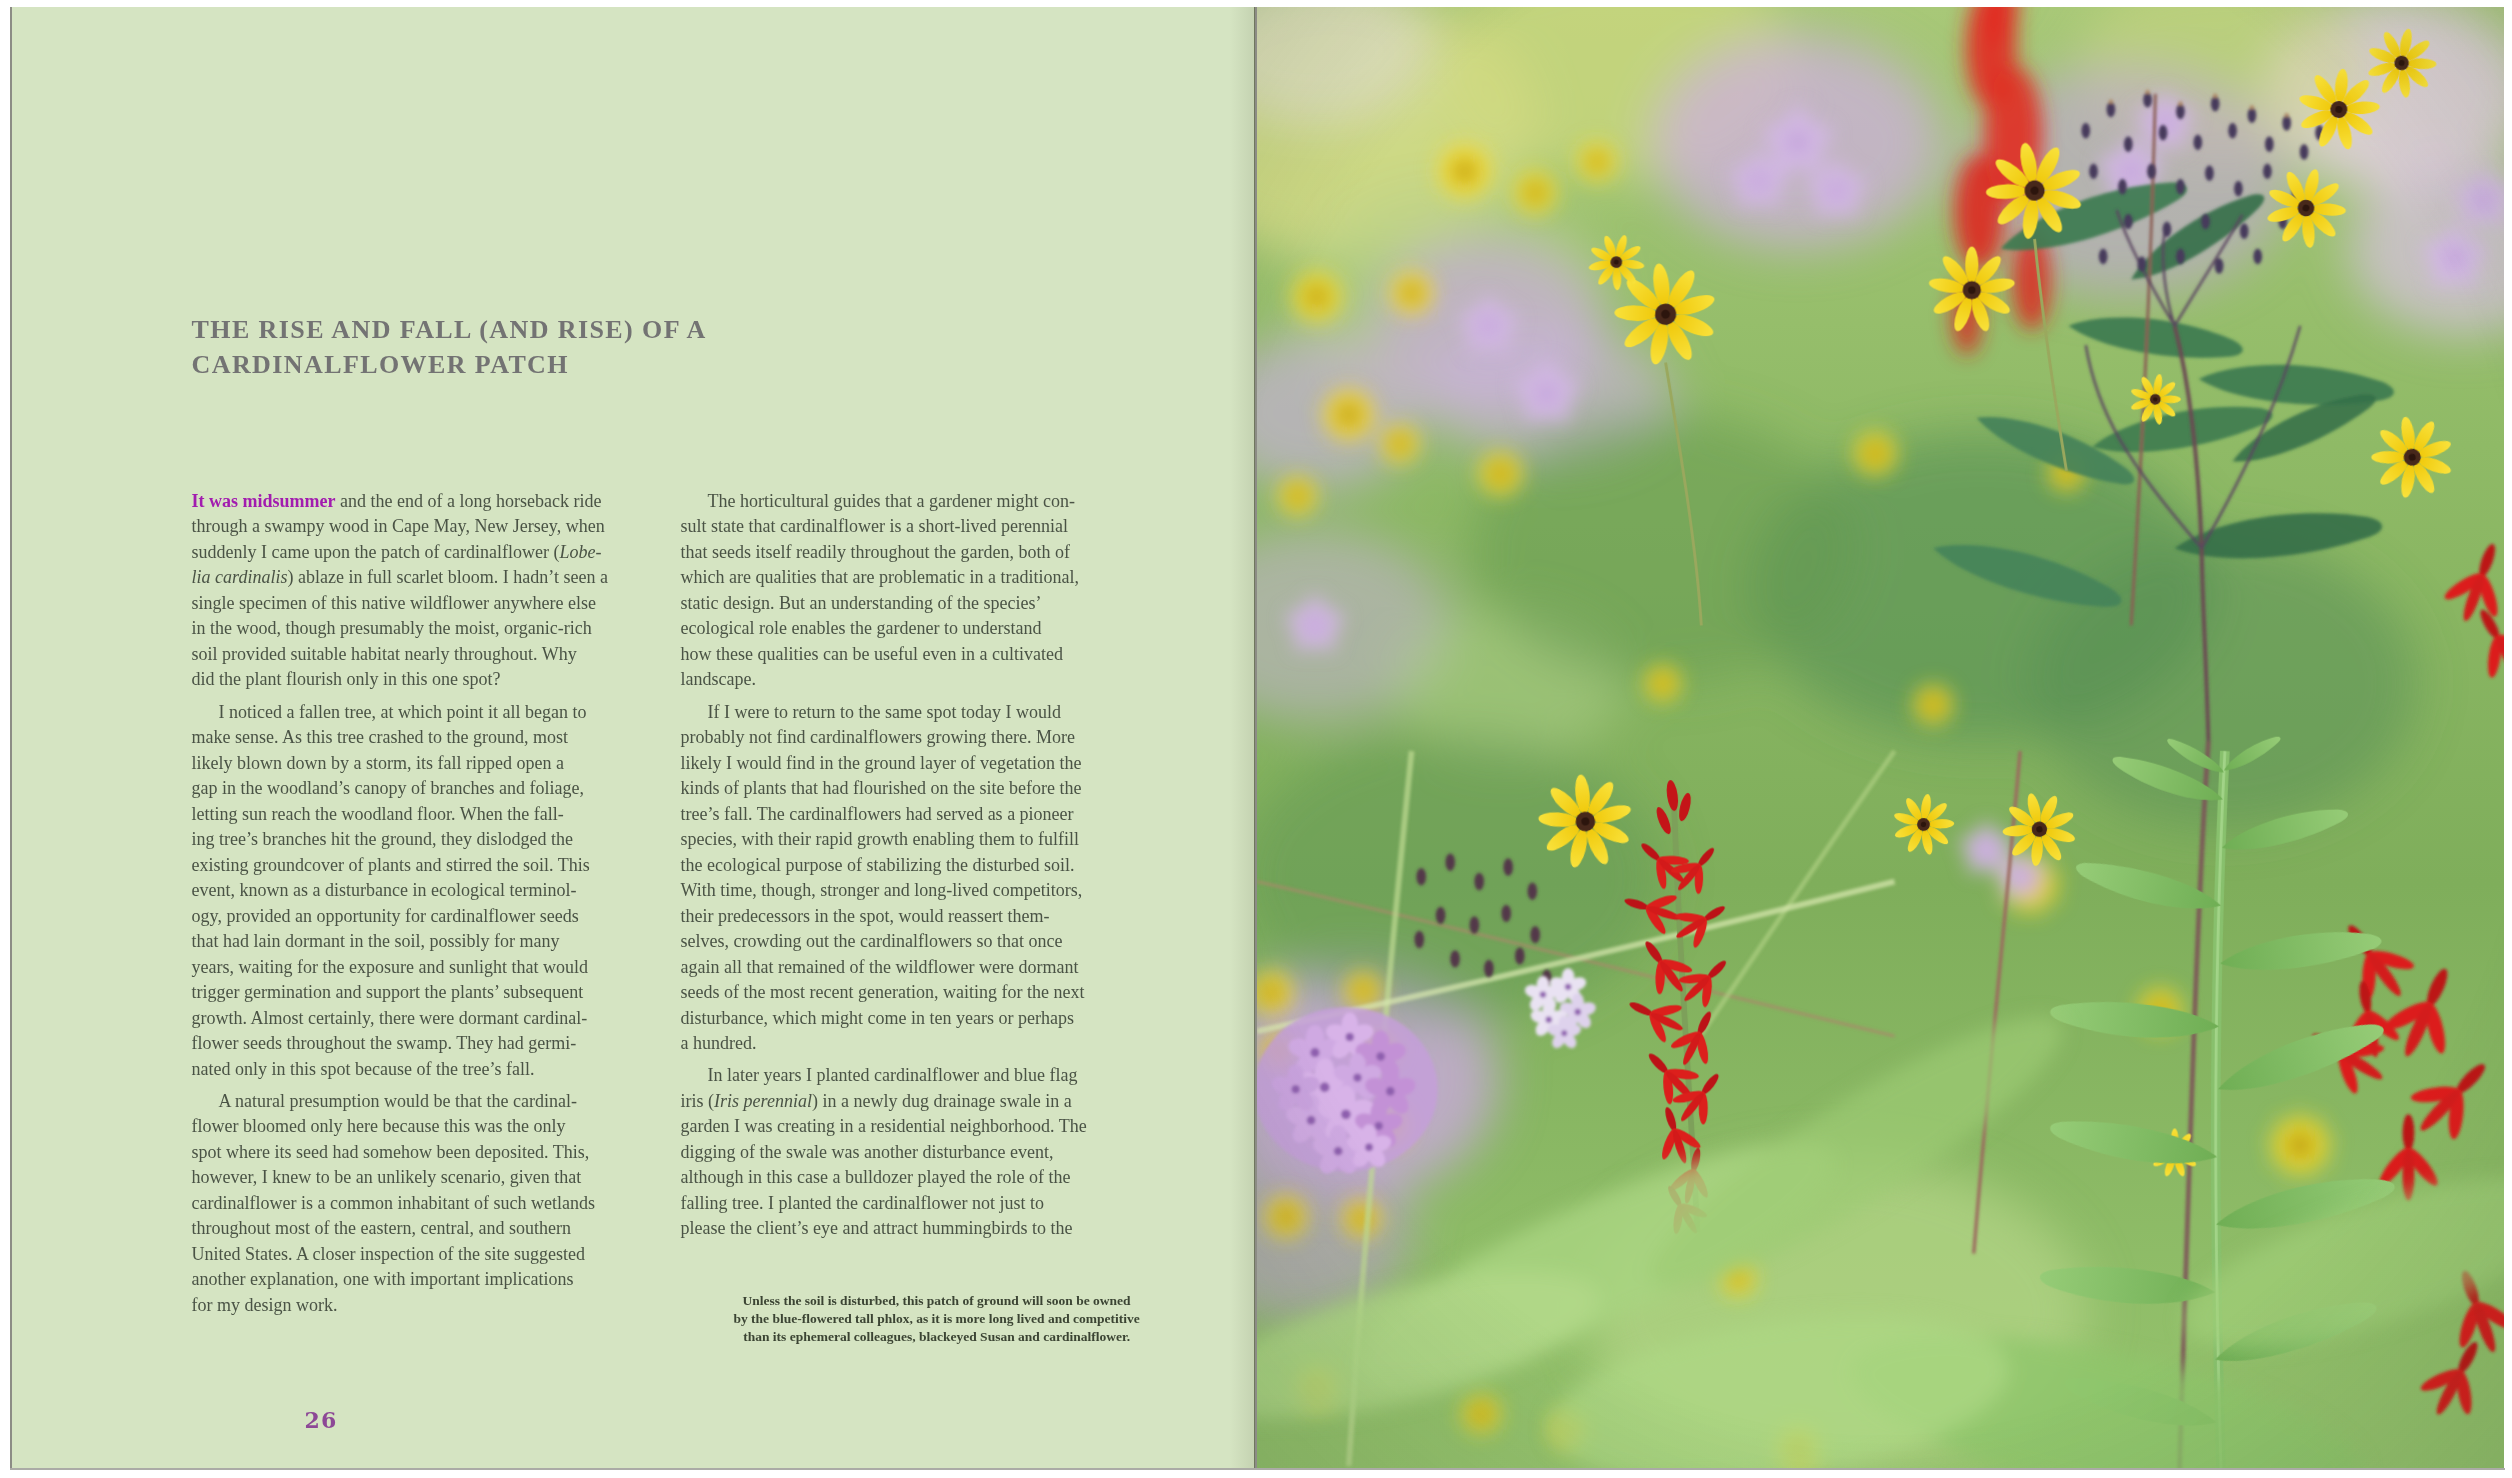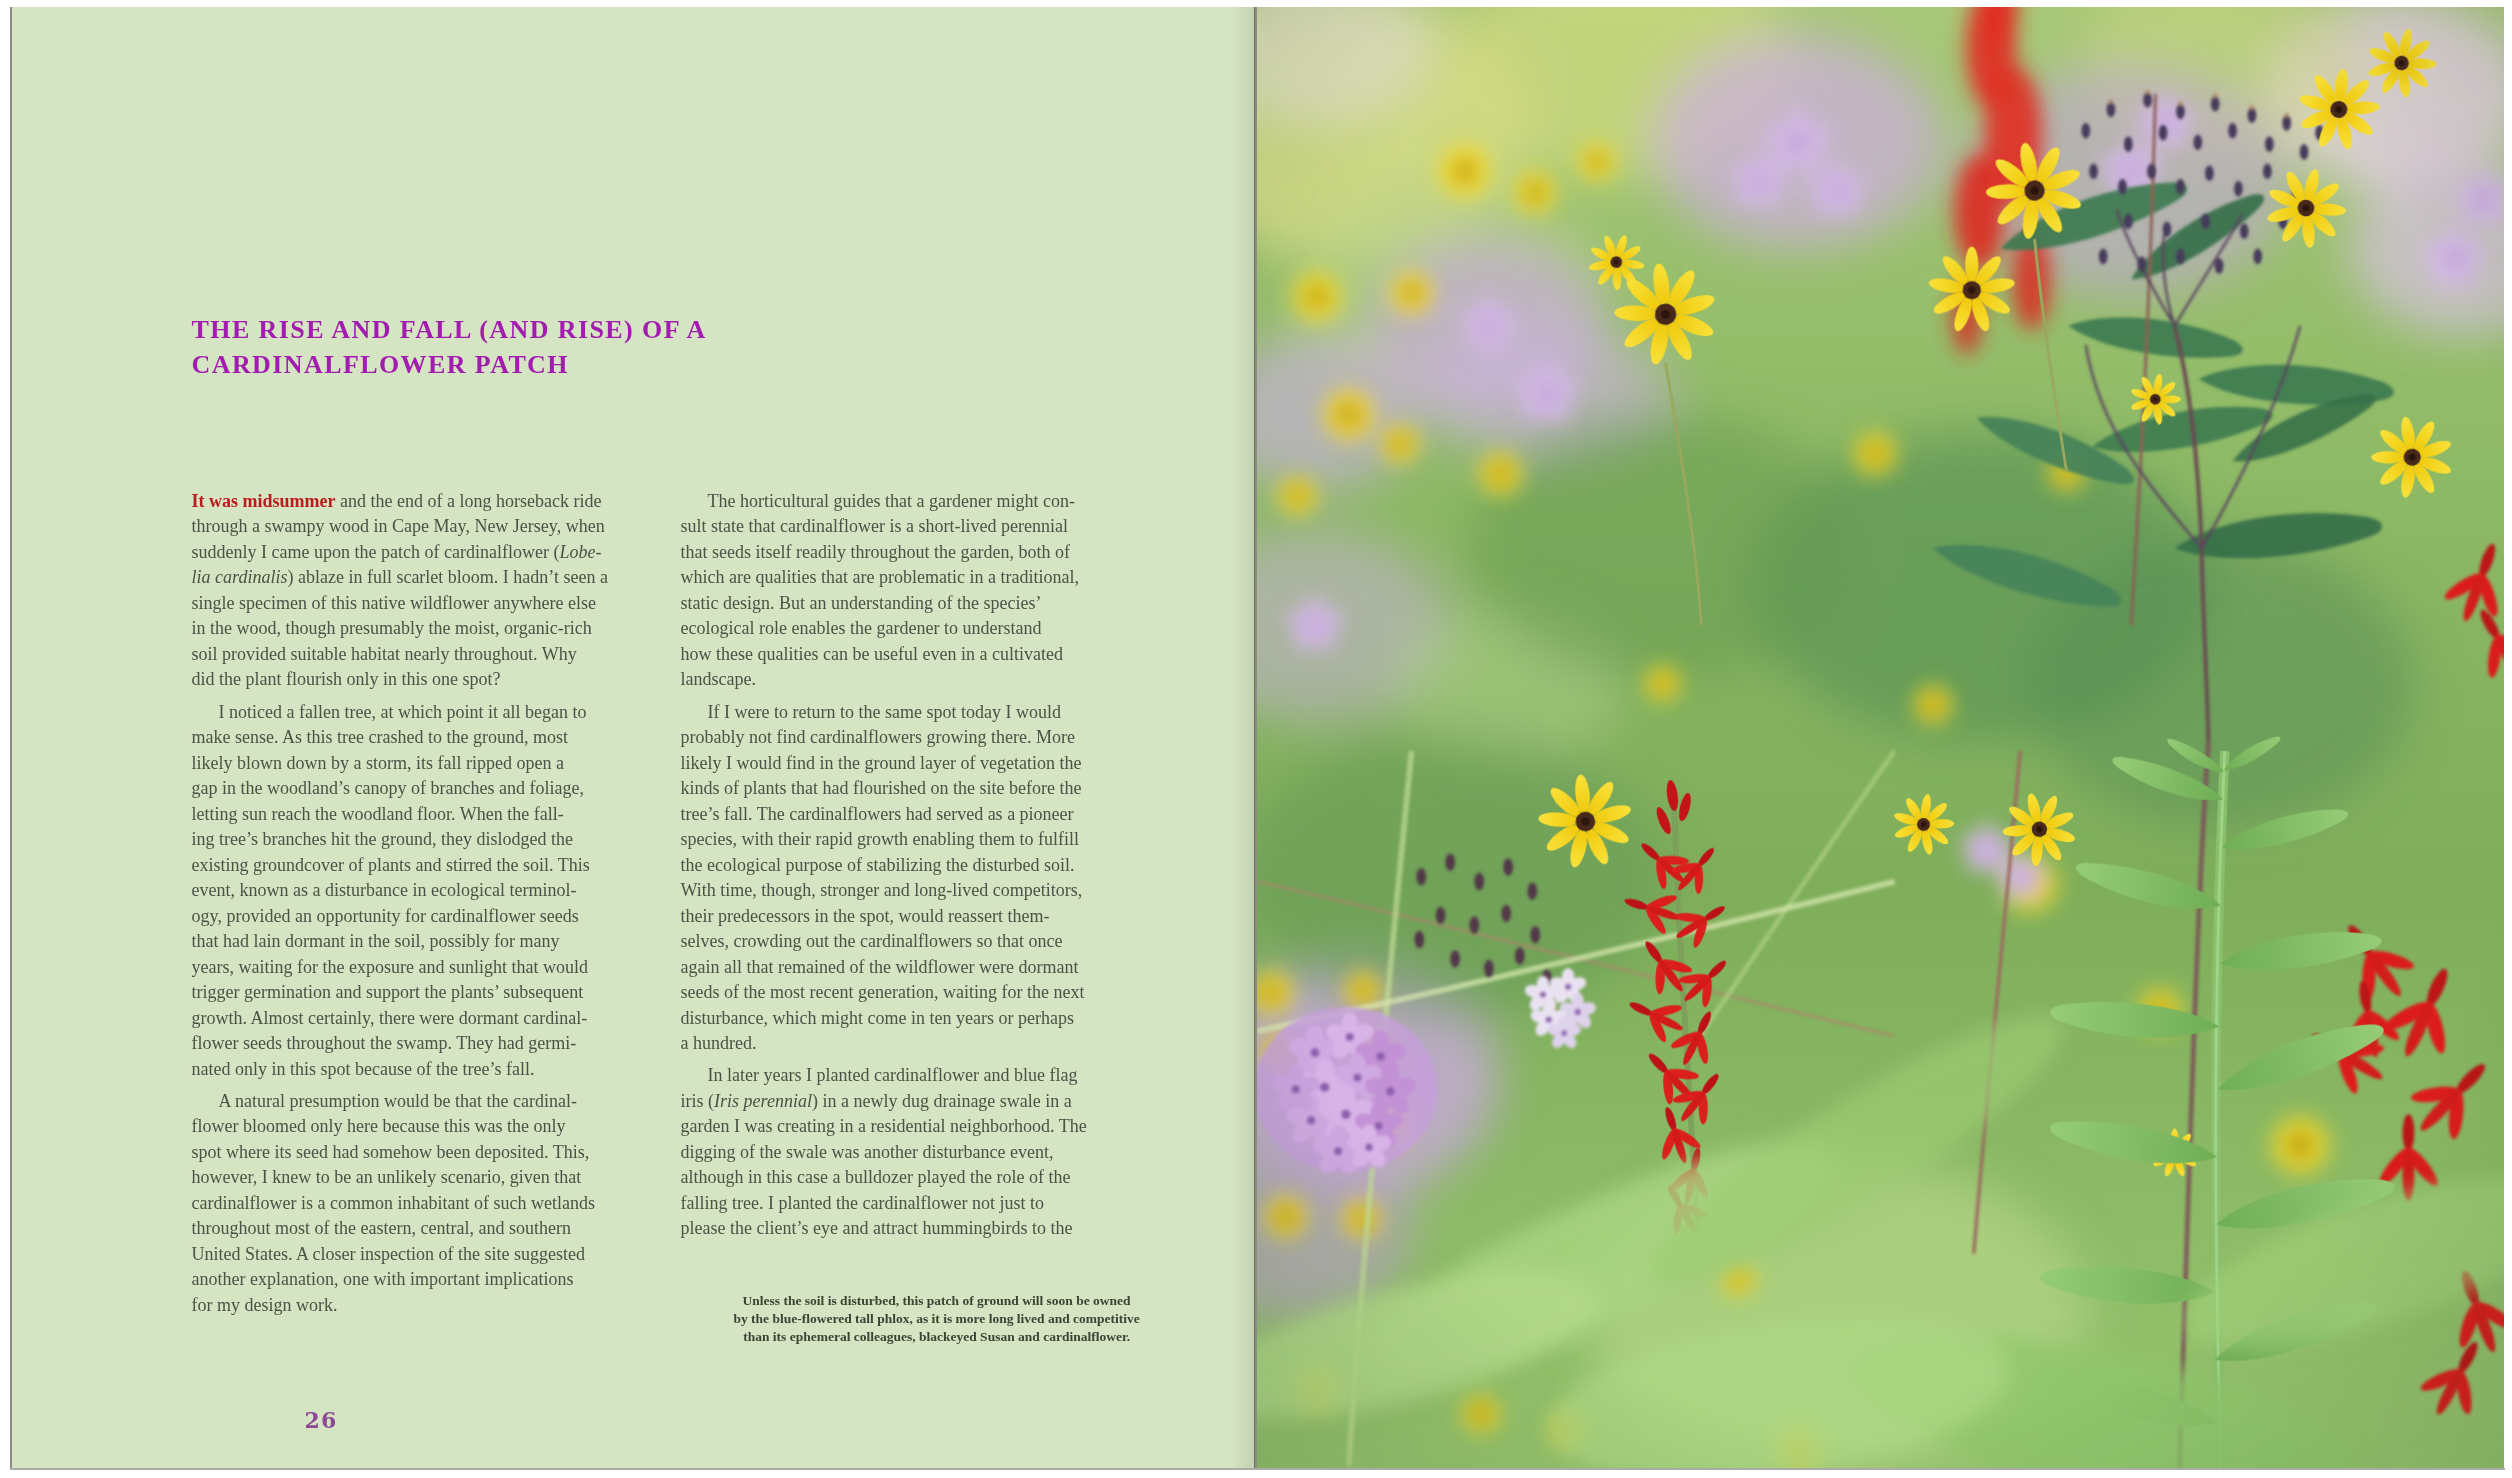--- a/index.html
+++ b/index.html
@@ -8,27 +8,27 @@
   .edge-bottom{position:absolute;left:9.7px;top:1468px;width:2495px;height:1.9px;background:rgba(45,45,32,.4);}
   .gutter{position:absolute;left:1254px;top:6.8px;width:2.9px;height:1461px;background:rgba(25,25,12,.5);}
   .page-left{position:absolute;left:11.6px;top:6.8px;width:1243px;height:1461px;background:#d5e4c2;}
   .page-left::after{content:"";position:absolute;right:0;top:0;width:25px;height:100%;
     background:linear-gradient(to right, rgba(90,100,70,0), rgba(90,100,70,.14));}
   .page-right{position:absolute;left:1257px;top:6.8px;width:1247px;height:1461px;overflow:hidden;background:#8abc63;}
   .page-right svg{display:block;width:100%;height:100%;}
 
   .chapter-title{position:absolute;left:180px;top:305px;width:580px;margin:0;
     font-family:"Liberation Serif",serif;font-weight:700;font-size:26px;line-height:35px;
-    letter-spacing:1.4px;color:#a21caf;white-space:pre-line;}
+    letter-spacing:1.4px;color:#737373;white-space:pre-line;}
   .col{position:absolute;top:482px;width:491px;font-family:"Liberation Serif",serif;
     font-size:18px;line-height:25.5px;color:#4a5345;}
   .col1{left:180px;} .col2{left:669px;}
   .para{margin:0 0 6.8px 0;white-space:pre-line;text-align:left;}
   .para.indent{text-indent:27px;}
-  .run-b{font-weight:700;color:#b91c1c;}
+  .run-b{font-weight:700;color:#a21caf;}
   .run-i{font-style:italic;}
   .caption{position:absolute;left:669px;top:1285px;width:512px;margin:0;
     font-family:"Liberation Serif",serif;font-weight:700;font-size:13.5px;line-height:18px;
     color:#3b4433;white-space:pre-line;text-align:center;}
   .page-number{position:absolute;left:293px;top:1400px;
     font-family:"DejaVu Serif",serif;font-weight:700;font-size:22px;color:#8d4896;letter-spacing:1px;}
 </style>
 </head>
 <body>
 

